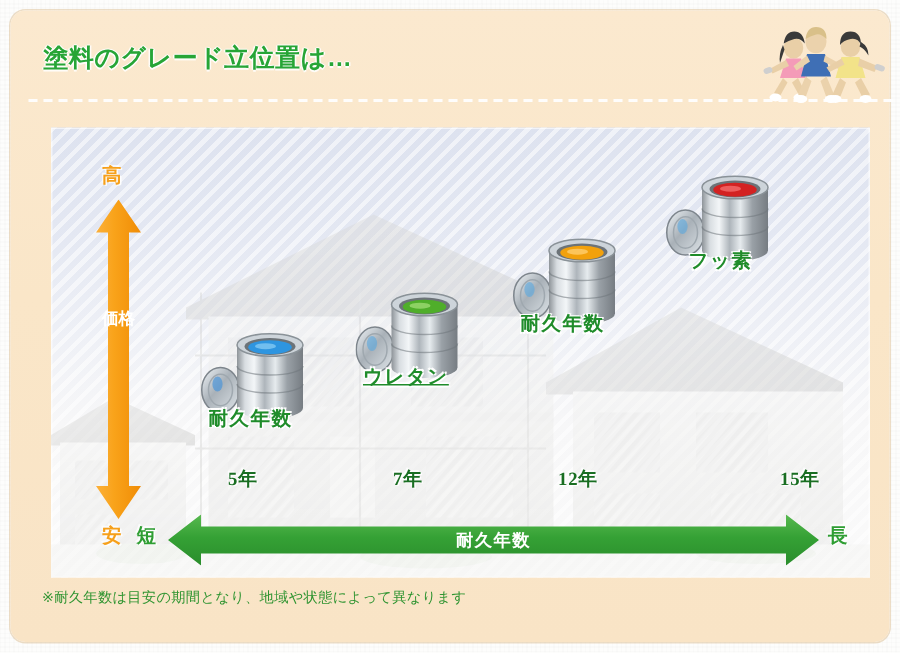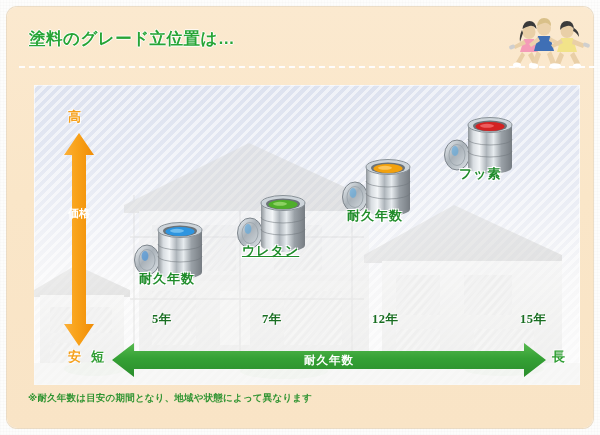--- a/index.html
+++ b/index.html
@@ -162,21 +162,21 @@
     text-shadow:
       1px 1px 0 rgba(255,255,255,.9), -1px -1px 0 rgba(255,255,255,.75);
     font-family: Liberation Serif, serif;
   }
 
   
   .footnote {
     position: absolute;
     left: 21px; top: 385px;
     font-size: 9.5px;
-    font-weight: bold;
+    font-weight: normal;
     color: #2f9431;
     letter-spacing: .2px;
     white-space: nowrap;
   }
 </style>
 </head>
 <body>
 
 <div id="stage">
 

